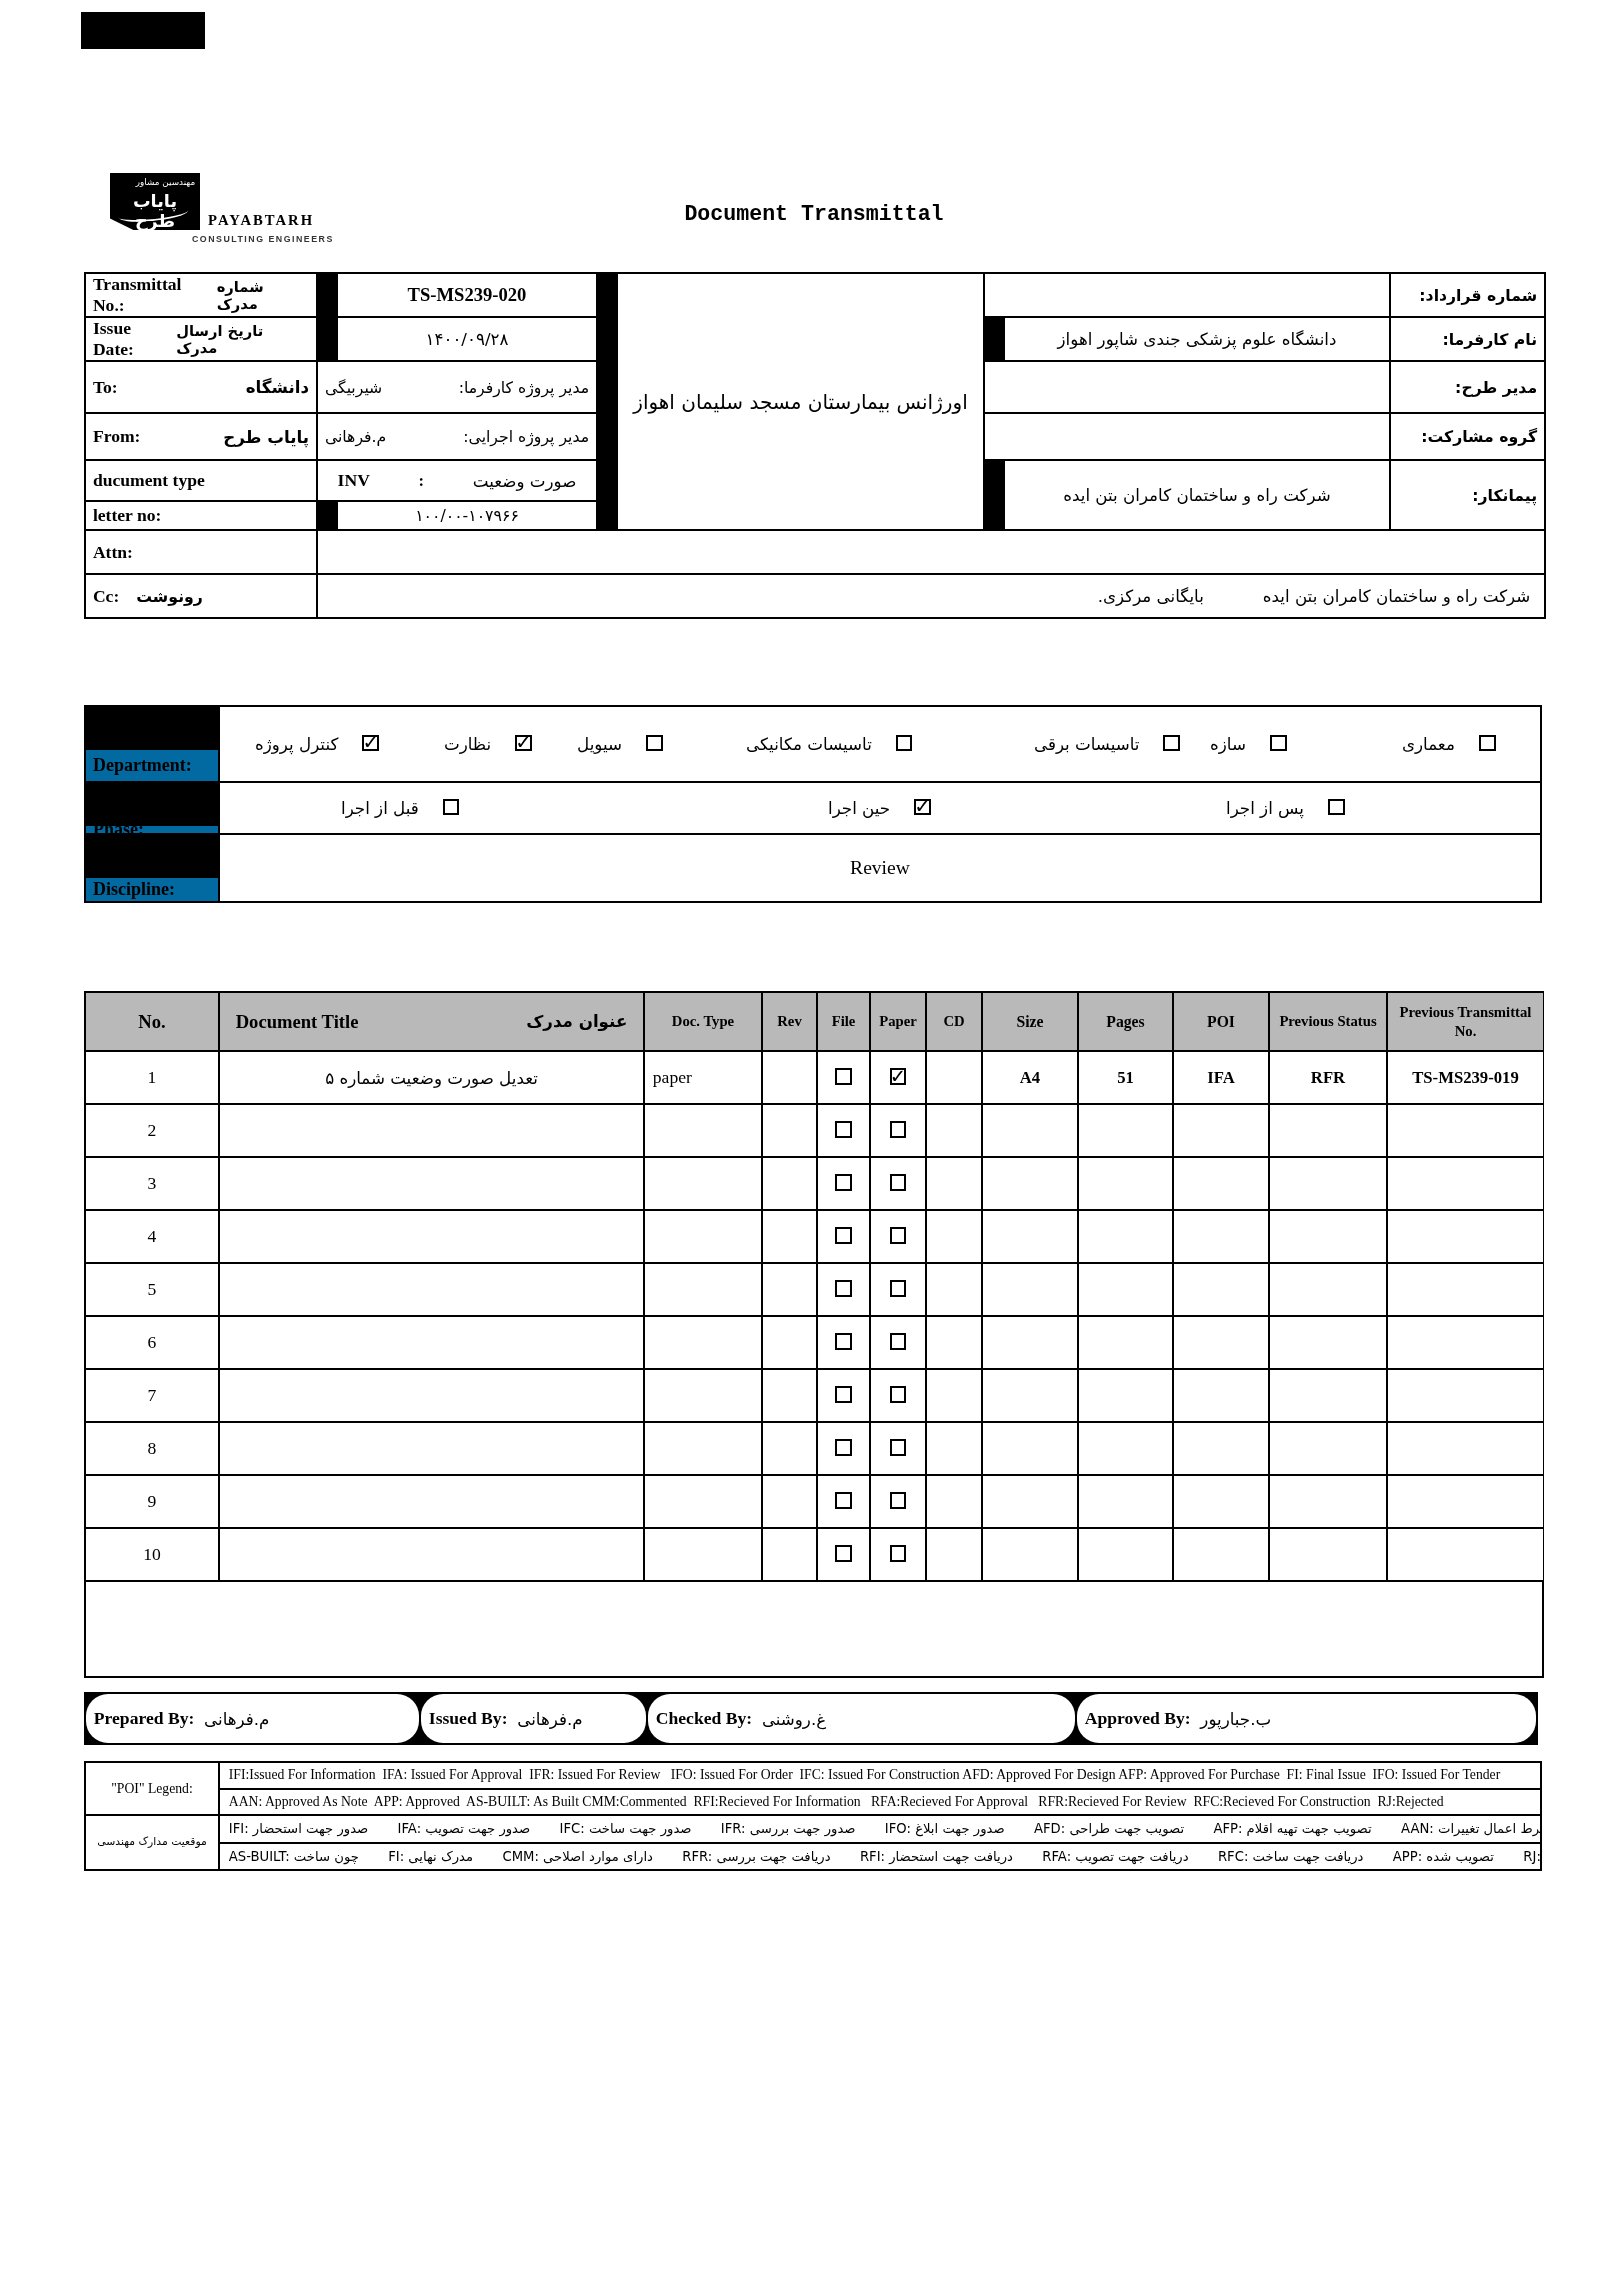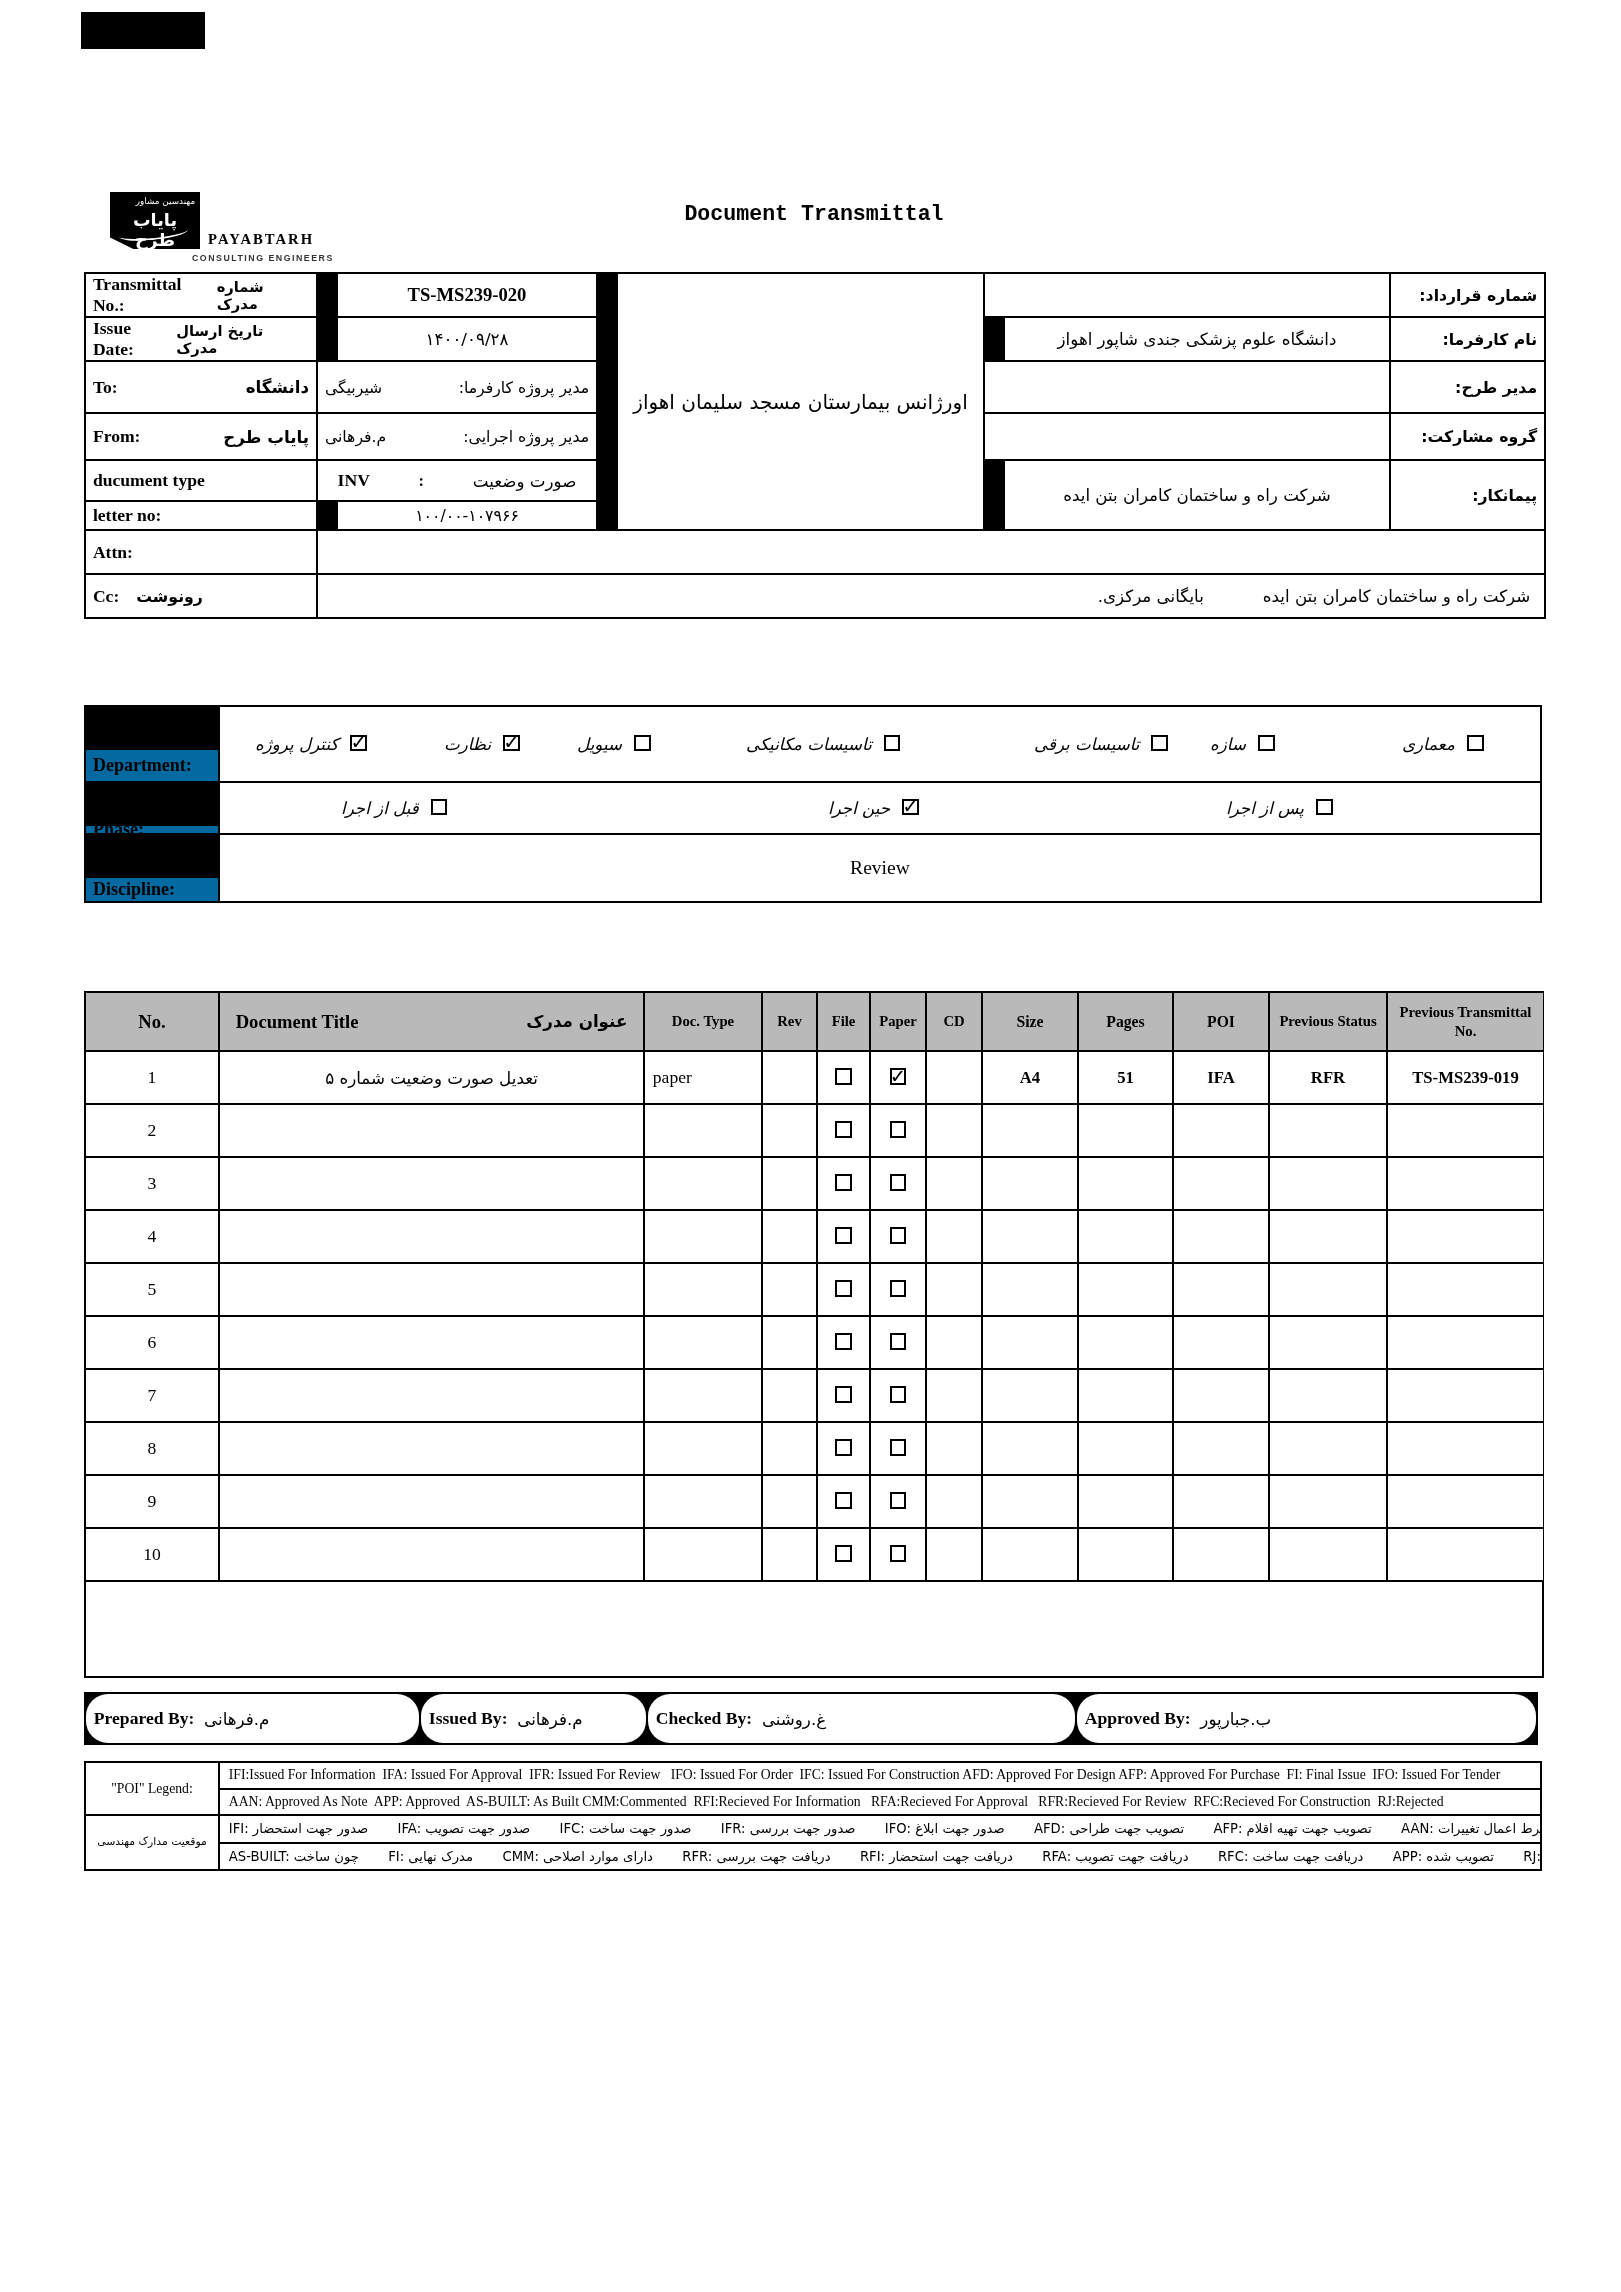--- a/index.html
+++ b/index.html
@@ -6,21 +6,21 @@
   html,body { background:#ffffff; }
   .page { position:relative; width:1621px; height:2293px; background:#fff; color:#000;
           font-family:"DejaVu Sans",sans-serif; overflow:hidden; }
   .en { font-family:"Liberation Serif","DejaVu Serif",serif; }
   .fa { font-family:"DejaVu Sans",sans-serif; }
   .b  { font-weight:bold; }
 
   .corner-mark { position:absolute; left:81px; top:11.8px; width:124px; height:37px; background:#000; }
 
   
-  .logo { position:absolute; left:110px; top:169px; width:294px; height:98px;margin-top:19px; }
+  .logo { position:absolute; left:110px; top:169px; width:294px; height:98px; }
   .logo-box { position:absolute; left:0; top:3.9px; width:90px; height:57px; background:#000;
               clip-path:polygon(0 0,100% 0,100% 100%,26% 100%,0 80%); }
   .logo-tagline { position:absolute; top:3.9px; right:4.9px; color:#fff; font-size:8.8px; direction:rtl; }
   .logo-name { position:absolute; top:18.6px; left:0; right:0; text-align:center; color:#fff; font-size:17.6px; }
   .logo-swoosh { position:absolute; left:8.8px; bottom:8.8px; width:69px; height:13.7px;
                  border-bottom:2.9px solid #fff; border-radius:0 0 60% 40%; transform:rotate(-4deg); }
   .logo-en  { position:absolute; left:98px; top:43px; font-size:14.7px; letter-spacing:2px; }
   .logo-sub { position:absolute; left:82px; top:65px; font-size:8.8px; letter-spacing:1.5px; color:#333;
               font-family:"Liberation Sans",sans-serif;font-weight:bold; }
 
@@ -41,21 +41,21 @@
   .ccval { direction:rtl; justify-content:flex-start; gap:59px; padding-right:13.7px; }
 
   
   .ctable { position:absolute; left:84px; top:705px; display:grid;
             grid-template-columns:132px 1320px; grid-template-rows:74px 50px 66px;
             gap:2px; background:#000; border:2px solid #000; }
   .cc-label { background:#0369a1; display:flex; align-items:center; padding-left:6.9px;
               font-size:18px; font-weight:bold; font-family:"Liberation Serif","DejaVu Serif",serif;margin-top:43px; }
   .cc-content { background:#fff; position:relative; }
   .chk-item { position:absolute; top:50%; transform:translateY(-50%); display:flex; align-items:center;
-              gap:12px; font-size:16.7px;font-style:italic; }
+              gap:24px; font-size:16.7px; }
   .cb { width:16.7px; height:16.7px; border:2px solid #000; flex:none; display:flex; align-items:center;
         justify-content:center; font-size:19.6px; line-height:1; overflow:visible; transform:translateY(-1px); }
   .disc-val { position:absolute; left:0; right:0; top:50%; transform:translateY(-50%); text-align:center;
               font-size:19.6px; }
 
   
   .dtable { position:absolute; left:84px; top:991px; display:flex; flex-direction:column;
             gap:2px; background:#000; border:2px solid #000; width:1460px; }
   .drow { display:grid; grid-template-columns:132px 423px 116px 53px 51px 54px 54px 94px 93px 94px 116px 155px;
           gap:2px; background:#000; }

